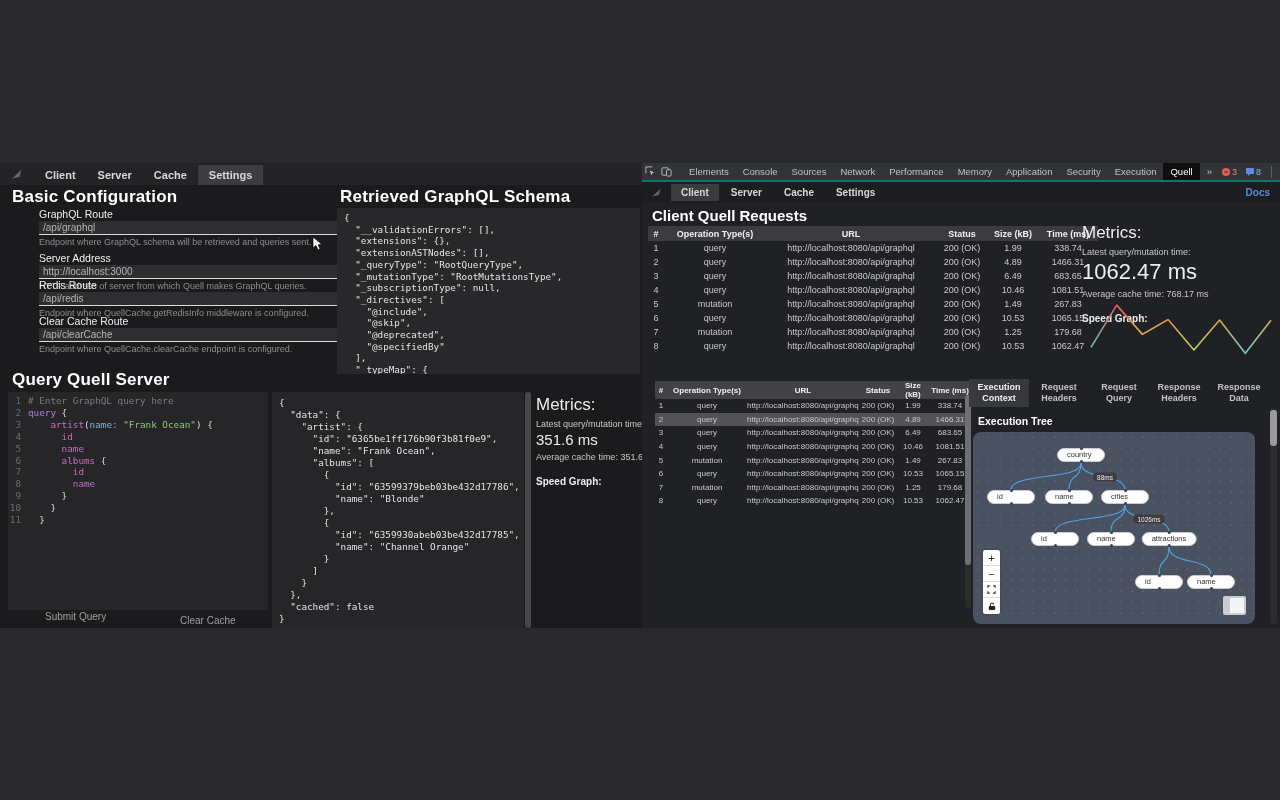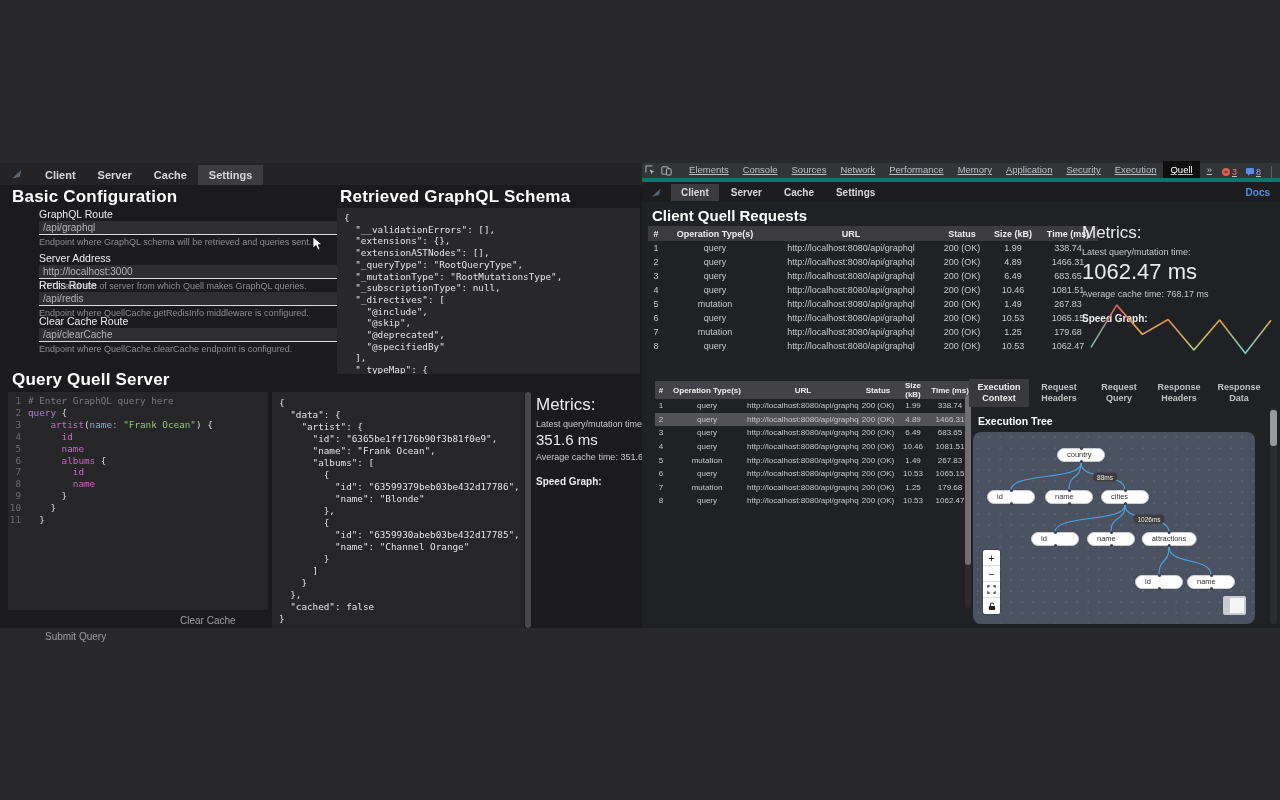--- a/index.html
+++ b/index.html
@@ -36,21 +36,21 @@
   #results-scroll { left:525px; top:229px; width:6px; height:236px; background:#47474a; }
   .metrics h2 { font-size:17px; font-weight:normal; color:#ececec; }
   .metrics .mlabel { font-size:9px; color:#c8c8c8; margin-top:4px; white-space:nowrap; }
   .metrics .mvalue { font-size:15px; color:#ececec; margin-top:2px; }
   .metrics .mspeed { font-size:10px; font-weight:bold; color:#ececec; margin-top:14px; }
   #left-metrics { position:absolute; left:536px; top:232px; width:106px; overflow:hidden; }
   .footbtn { position:absolute; font-size:10px; color:#9f9f9f; cursor:pointer; }
 
   
   #right-win { left:642px; width:638px; background:#202124; }
-  #dt-bar { height:19px; background:#333438; border-bottom:4px solid #0f766e; display:flex; align-items:flex-end; font-size:9.5px; color:#bdc1c6;text-decoration:underline; }
+  #dt-bar { height:19px; background:#333438; border-bottom:2px solid #0f766e; display:flex; align-items:center; font-size:9.5px; color:#bdc1c6; }
   .dt-icon { width:16px; height:15px; display:flex; align-items:center; justify-content:center; flex:none; cursor:pointer; }
   .dt-sep { width:1px; height:12px; background:#5c5f62; margin:0 4px; }
   .dt-tab { padding:3px 7px; cursor:pointer; white-space:nowrap; }
   .dt-tab.active { background:#0e0e0f; color:#fff; }
   .dt-right { margin-left:auto; display:flex; align-items:center; gap:3px; padding-right:4px; }
   .badge { display:flex; align-items:center; gap:2px; font-size:9px; padding:1px 3px; cursor:pointer; }
   #quell-bar { height:20px; background:#1d1d1f; display:flex; align-items:center; gap:2px; padding-left:8px; }
   #quell-bar .logo { width:13px; height:13px; margin-right:6px; opacity:.7; }
   .qtab { font-size:10px; font-weight:bold; color:#d8d8d8; padding:3px 10px; cursor:pointer; }
   .qtab.active { background:#3c3c3f; }
@@ -182,21 +182,21 @@
     <div class="vscroll" id="results-scroll"></div>
 
     <div class="metrics" id="left-metrics">
       <h2>Metrics:</h2>
       <div class="mlabel">Latest query/mutation time:</div>
       <div class="mvalue">351.6 ms</div>
       <div class="mlabel">Average cache time: 351.60 ms</div>
       <div class="mspeed">Speed Graph:</div>
     </div>
 
-    <div class="footbtn" style="left:45px; top:468px;">Submit Query</div>
+    <div class="footbtn" style="left:45px; top:448px;">Submit Query</div>
     <div class="footbtn" style="left:180px; top:452px;">Clear Cache</div>
   </div>
 
   <div class="win" id="right-win">
     <div id="dt-bar">
       <span class="dt-icon">
         <svg width="11" height="11" viewBox="0 0 12 12">
             <path d="M1 1 h7 M1 1 v7" stroke="#bdc1c6" fill="none"></path>
             <path d="M5 5 l5 2.2 -2 .8 -.8 2 Z" fill="#bdc1c6"></path>
           </svg>

